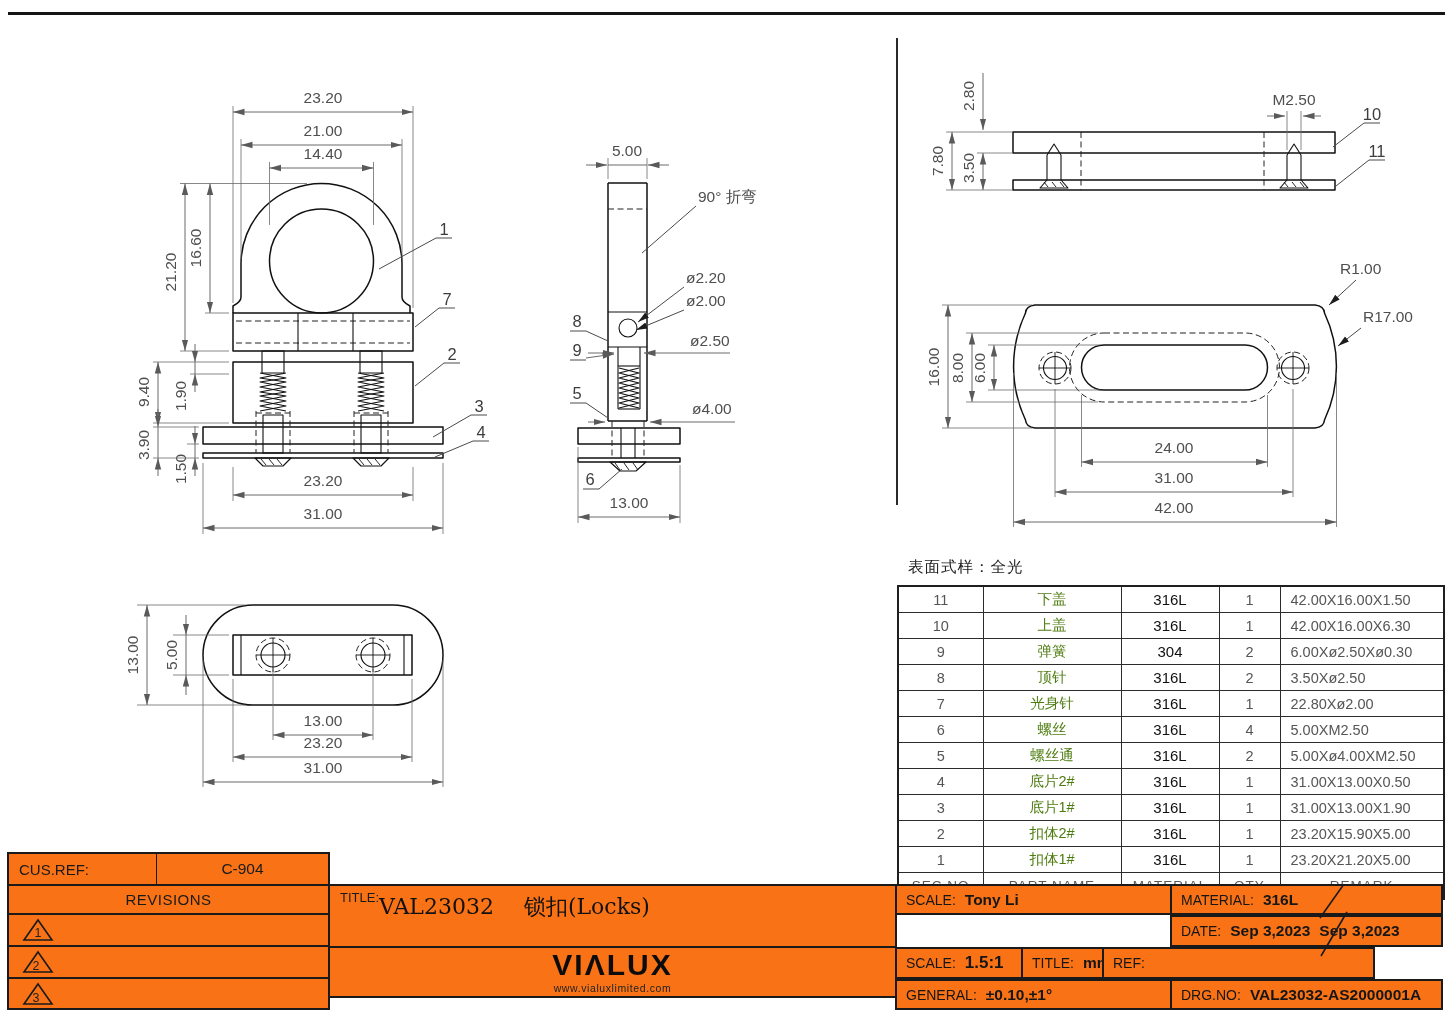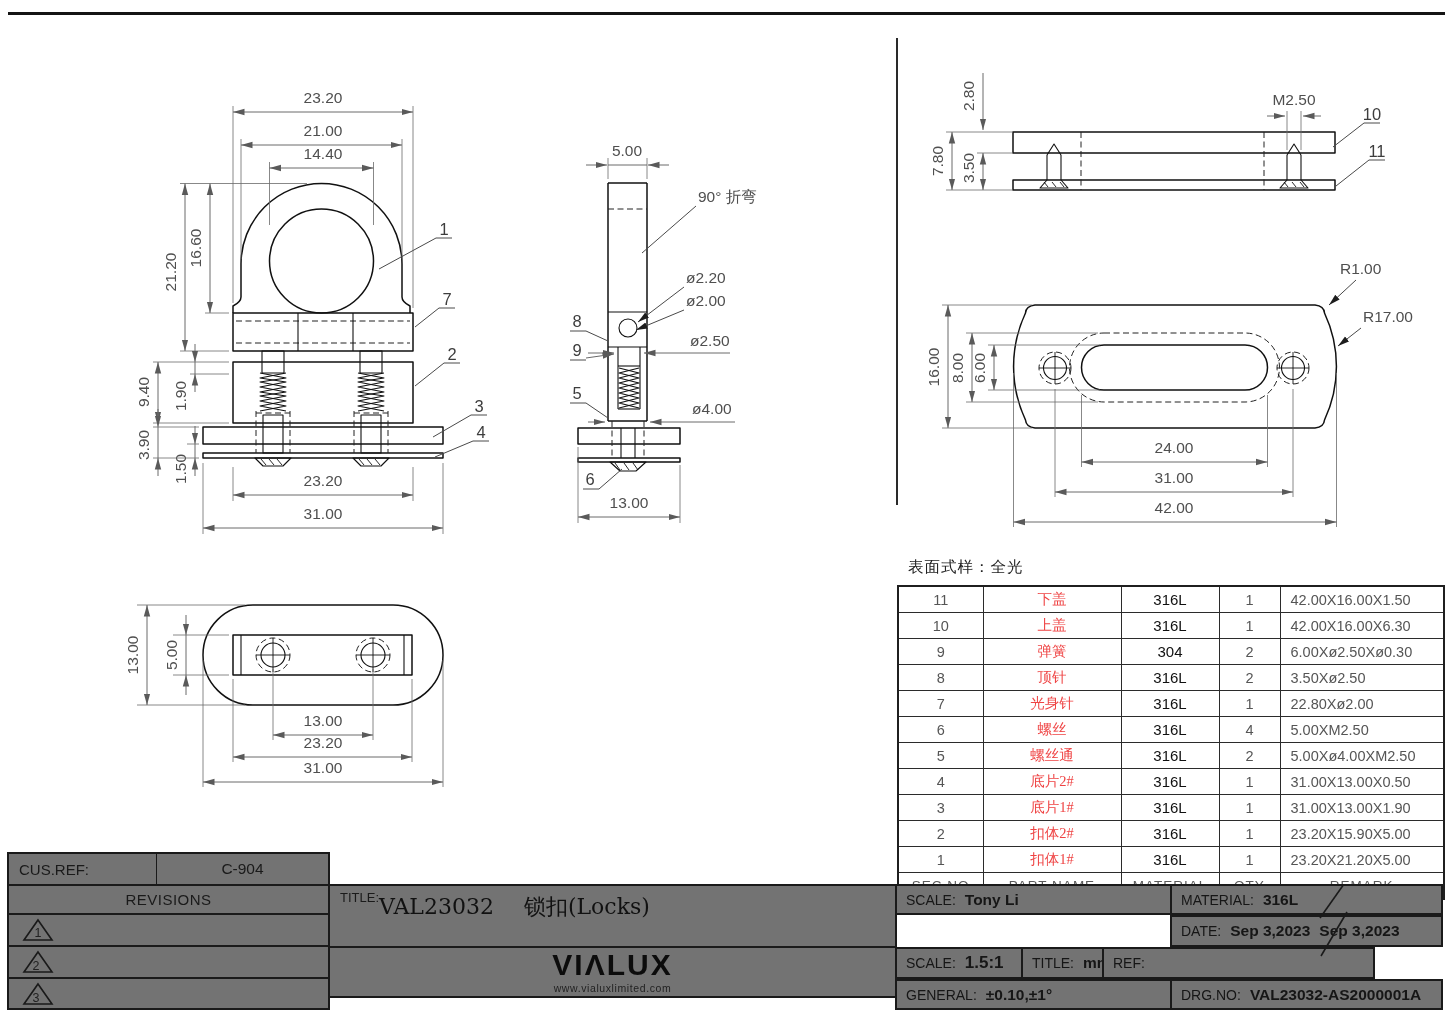--- a/index.html
+++ b/index.html
@@ -18,25 +18,25 @@
   .ldr{stroke:#4a4a4a;stroke-width:1;fill:none;}
   .dt{fill:#4f4f4f;font:15.5px "Liberation Sans",sans-serif;text-anchor:middle;}
   .dts{fill:#4f4f4f;font:15.5px "Liberation Sans",sans-serif;text-anchor:start;}
   .ct{fill:#3d3d3d;font:16.5px "Liberation Sans",sans-serif;text-anchor:middle;}
   .rt{fill:#222;font:12.5px "Liberation Sans",sans-serif;text-anchor:middle;}
   .surface-note{position:absolute;left:908px;top:557px;font-size:15.5px;color:#222;letter-spacing:1px;}
   .bom{position:absolute;left:897px;top:585px;}
   .bom table{border-collapse:collapse;table-layout:fixed;width:546px;border:2px solid #1f1f1f;}
   .bom td{border:1.5px solid #2b2b2b;height:25px;padding:0;text-align:center;
           font-size:14.5px;color:#555;overflow:hidden;white-space:nowrap;}
-  .bom td.nm{color:#ef4444;font-family:Liberation Serif, serif;}
+  .bom td.nm{color:#4d7c0f;}
   .bom td.mt{color:#101010;font-size:15px;}
   .bom td.rm{text-align:left;padding-left:10px;}
   .bom td.hd{color:#5a5a5a;font-size:13.5px;letter-spacing:1px;}
-  .box{position:absolute;border:2px solid #1a1a1a;box-sizing:border-box;background:#737373;
+  .box{position:absolute;border:2px solid #1a1a1a;box-sizing:border-box;background:#f97316;
        display:flex;align-items:center;}
   .lbl{font-size:14px;color:#161616;}
   .val{font-size:15.5px;color:#161616;}
   .cr-label{width:148px;padding-left:10px;font-size:15px;border-right:1.5px solid #1a1a1a;
             height:100%;display:flex;align-items:center;box-sizing:border-box;}
   .cr-value{flex:1;text-align:center;font-size:15.5px;}
   .rev-head{justify-content:center;font-size:15px;letter-spacing:.5px;}
   .rev-row{padding-left:12px;}
   .title-box{flex-direction:row;align-items:stretch;justify-content:flex-start;}
   .title-label{font-size:13px;padding:4px 0 0 10px;}

